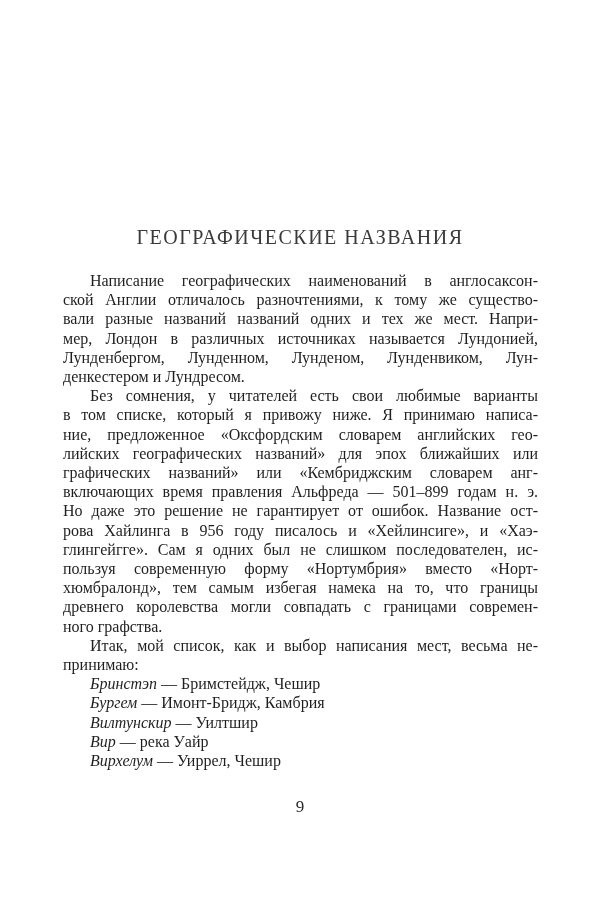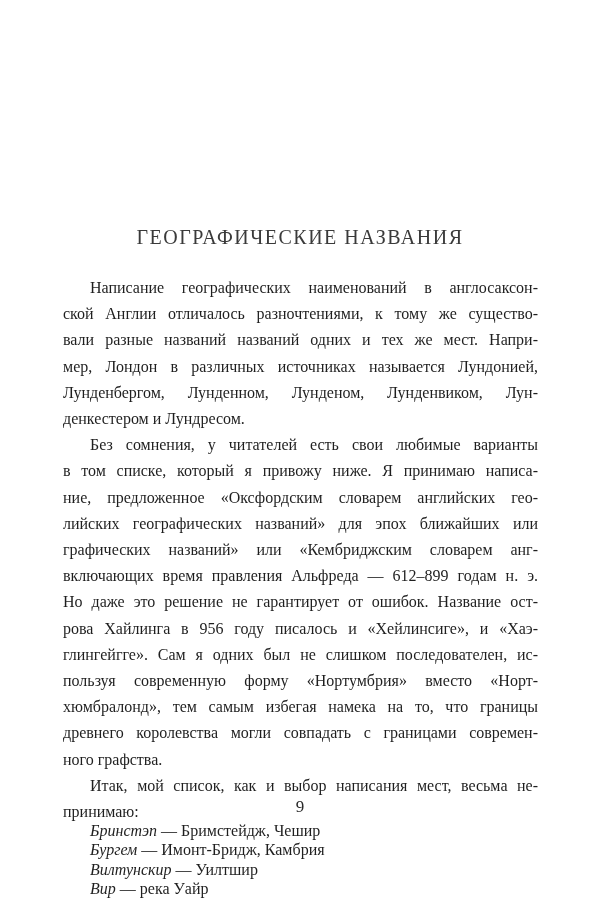--- a/index.html
+++ b/index.html
@@ -32,21 +32,20 @@
     position: absolute;
     top: 271px;
     left: 63px;
     width: 475px;
     font-size: 16px;
     line-height: 19.2px;
   }
   .ln {
     text-align: justify;
     text-align-last: justify;
-    margin-top: 7px;
   }
   .ln.first {
     text-indent: 27px;
   }
   .ln.end {
     text-align-last: left;
   }
   .entry {
     text-align: left;
     text-indent: 27px;
@@ -78,21 +77,21 @@
     <div class="ln">вали разные названий названий одних и тех же мест. Напри-</div>
     <div class="ln">мер, Лондон в различных источниках называется Лундонией,</div>
     <div class="ln">Лунденбергом, Лунденном, Лунденом, Лунденвиком, Лун-</div>
     <div class="ln end">денкестером и Лундресом.</div>
 
     <div class="ln first">Без сомнения, у читателей есть свои любимые варианты</div>
     <div class="ln">в том списке, который я привожу ниже. Я принимаю написа-</div>
     <div class="ln">ние, предложенное «Оксфордским словарем английских гео-</div>
     <div class="ln">лийских географических названий» для эпох ближайших или</div>
     <div class="ln">графических названий» или «Кембриджским словарем анг-</div>
-    <div class="ln">включающих время правления Альфреда — 612–899 годам н. э.</div>
+    <div class="ln">включающих время правления Альфреда — 501–899 годам н. э.</div>
     <div class="ln">Но даже это решение не гарантирует от ошибок. Название ост-</div>
     <div class="ln">рова Хайлинга в 956 году писалось и «Хейлинсиге», и «Хаэ-</div>
     <div class="ln">глингейгге». Сам я одних был не слишком последователен, ис-</div>
     <div class="ln">пользуя современную форму «Нортумбрия» вместо «Норт-</div>
     <div class="ln">хюмбралонд», тем самым избегая намека на то, что границы</div>
     <div class="ln">древнего королевства могли совпадать с границами современ-</div>
     <div class="ln end">ного графства.</div>
 
     <div class="ln first">Итак, мой список, как и выбор написания мест, весьма не-</div>
     <div class="ln end">принимаю:</div>

